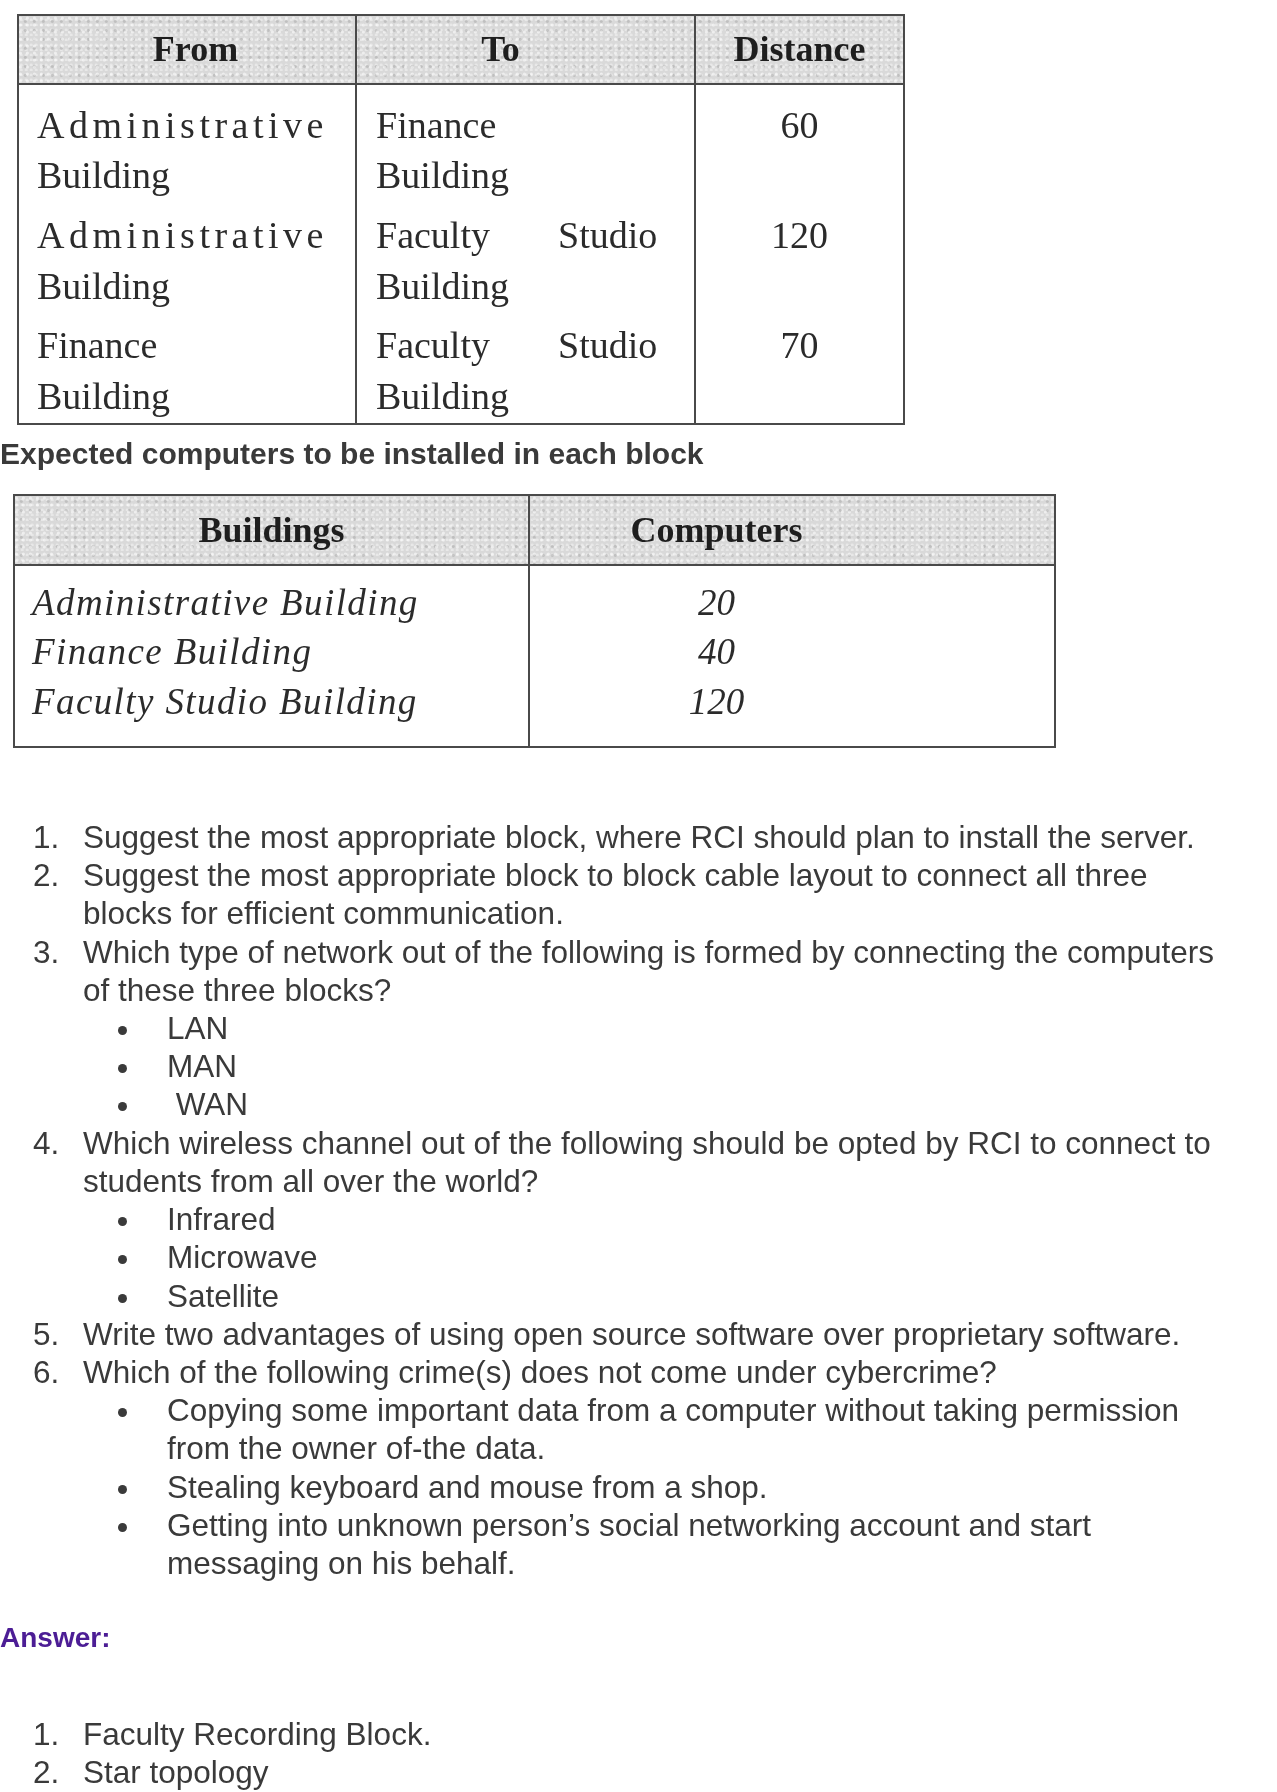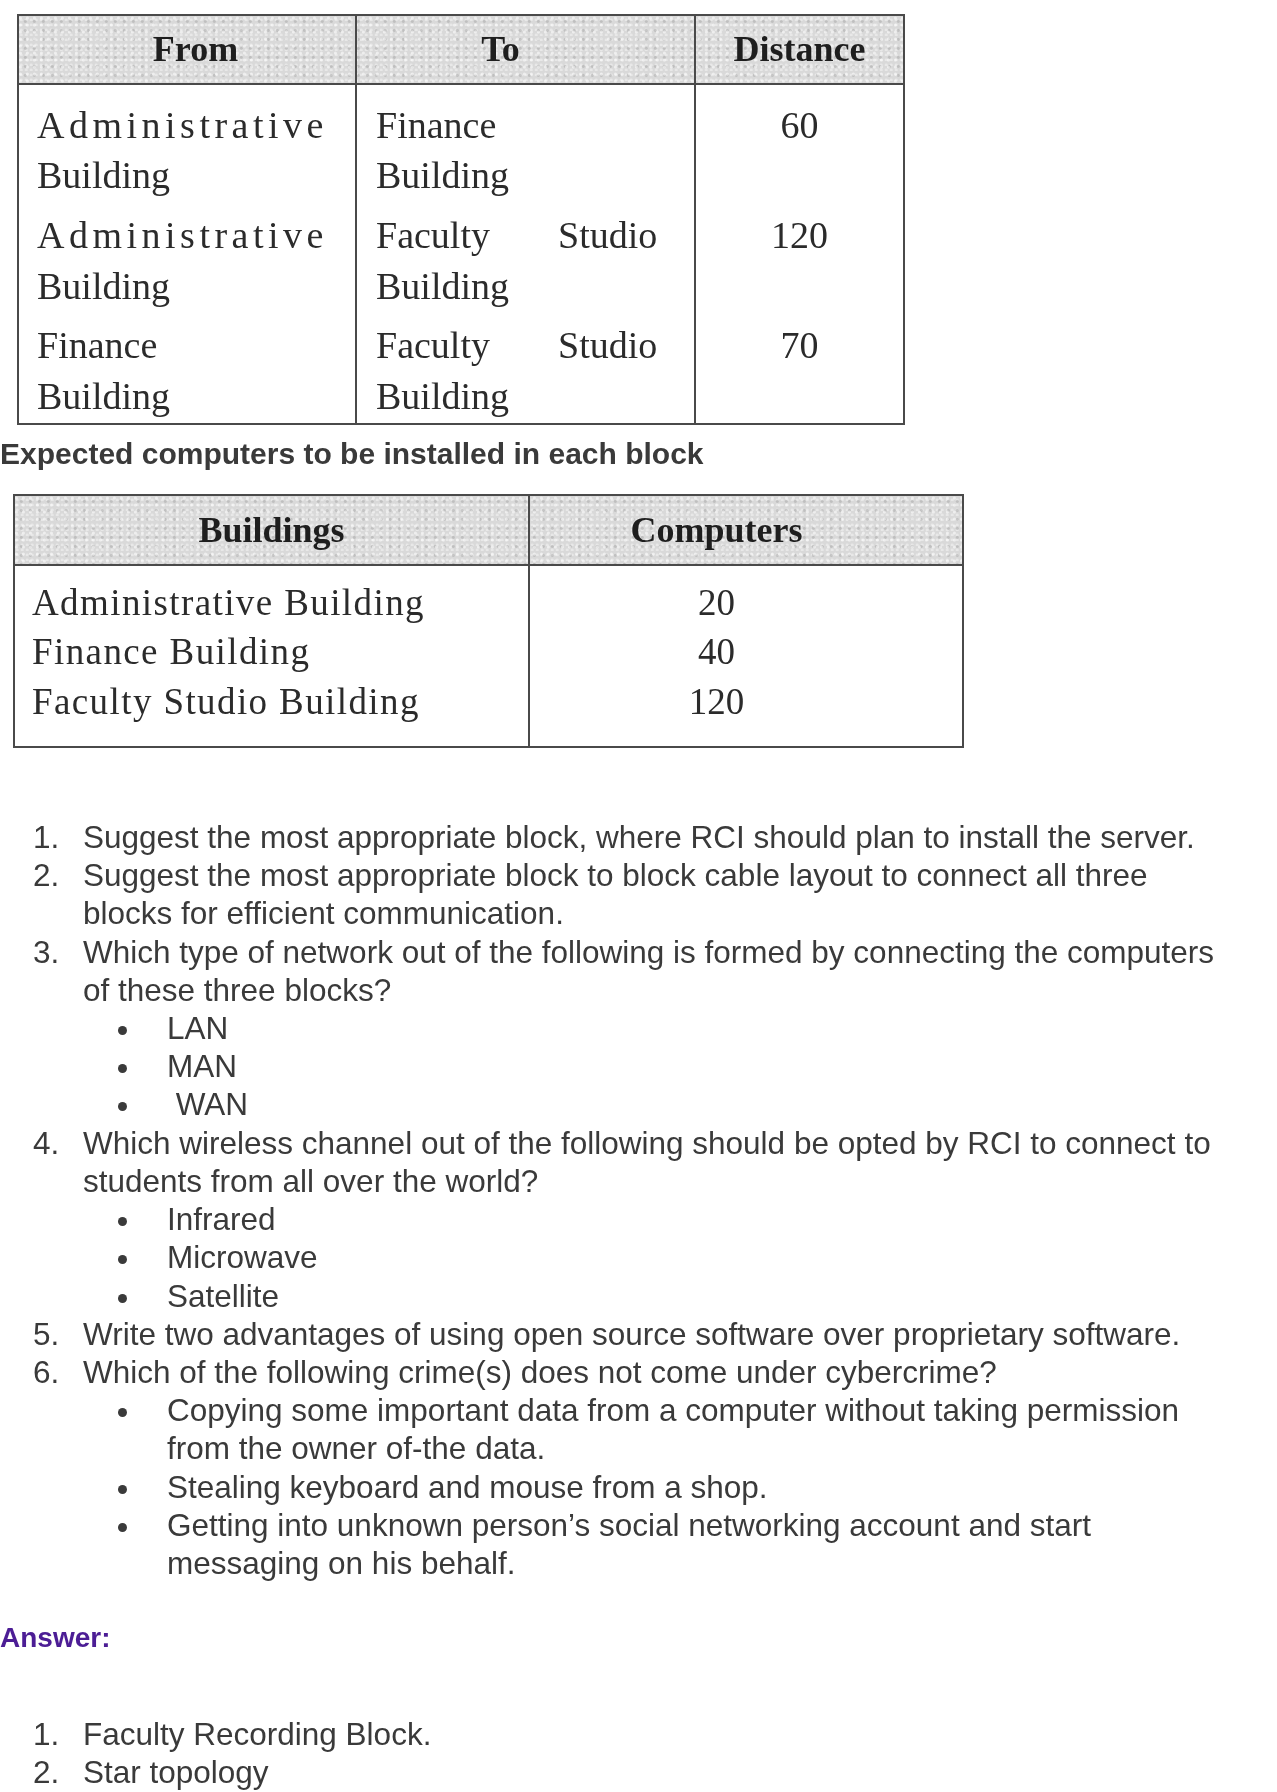--- a/index.html
+++ b/index.html
@@ -24,24 +24,24 @@
   .cell { position: absolute; white-space: nowrap; }
   .hcell { position: absolute; font-weight: bold; font-size: 36px; text-align: center; color: #1e1e1e; }
 
   
   #t1 { left: 17px; top: 14px; width: 888px; height: 411px; }
   #t1 .hdr { height: 67px; }
   #t1 .hcell { top: 12px; }
   #t1 .body-cell { font-size: 38px; line-height: 50px; }
 
   
-  #t2 { left: 13px; top: 494px; width: 951px; height: 254px; }
+  #t2 { left: 13px; top: 494px; width: 1043px; height: 254px; }
   #t2 .hdr { height: 68px; }
   #t2 .hcell { top: 13px; }
-  #t2 .body-cell { font-size: 37px; line-height: 49px; }
+  #t2 .body-cell { font-size: 37px; line-height: 49px; font-style: italic; }
 
   
   .caption { position: absolute; left: 0; top: 437px; font-size: 30px; font-weight: bold; color: #3a3a3a; white-space: nowrap; }
 
   
   .qlist { position: absolute; left: 0; top: 0; width: 1277px; }
   .line { position: absolute; font-size: 31.5px; white-space: nowrap; line-height: 38px; }
   .num { position: absolute; font-size: 31.5px; line-height: 38px; }
   .bullet { position: absolute; width: 9px; height: 9px; border-radius: 50%; background: #3a3a3a; }
 

